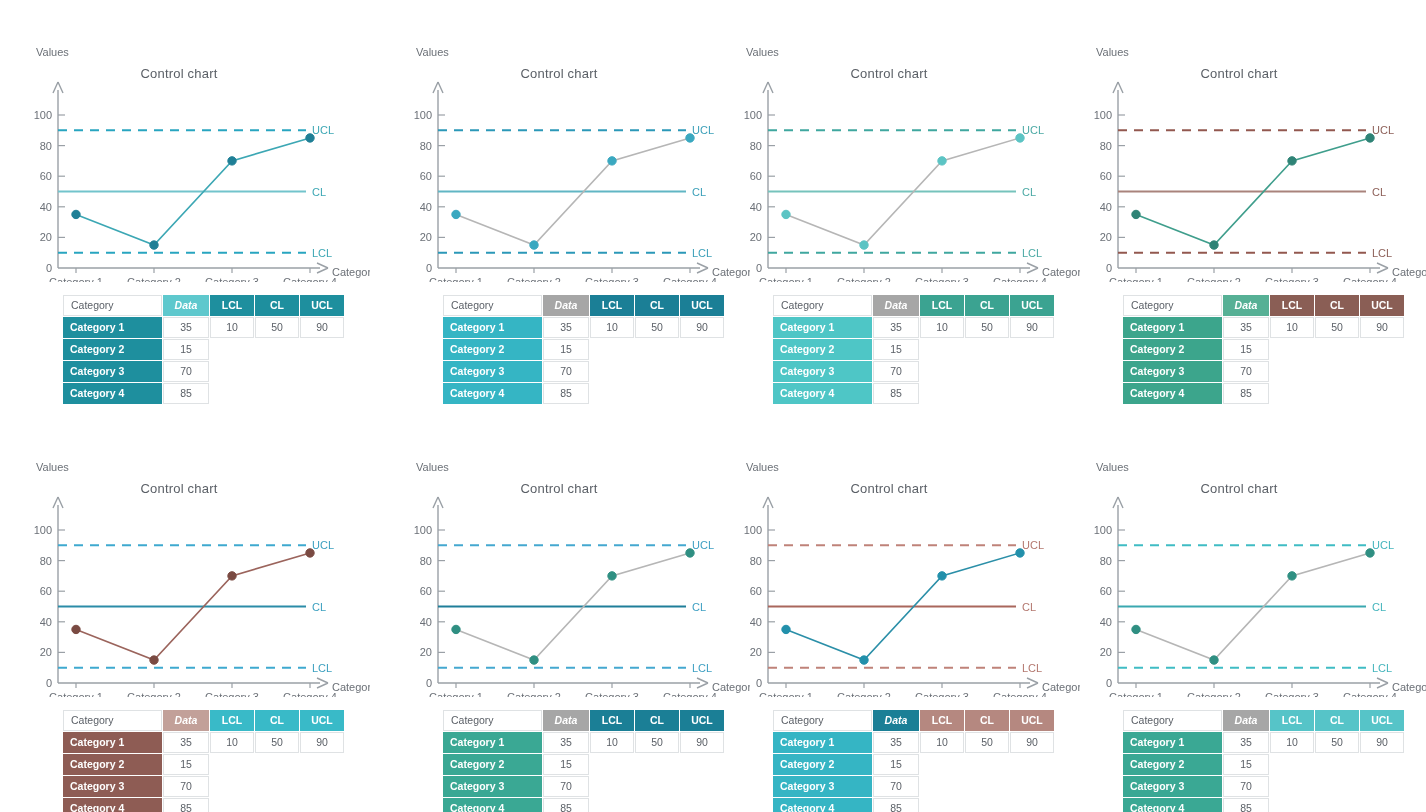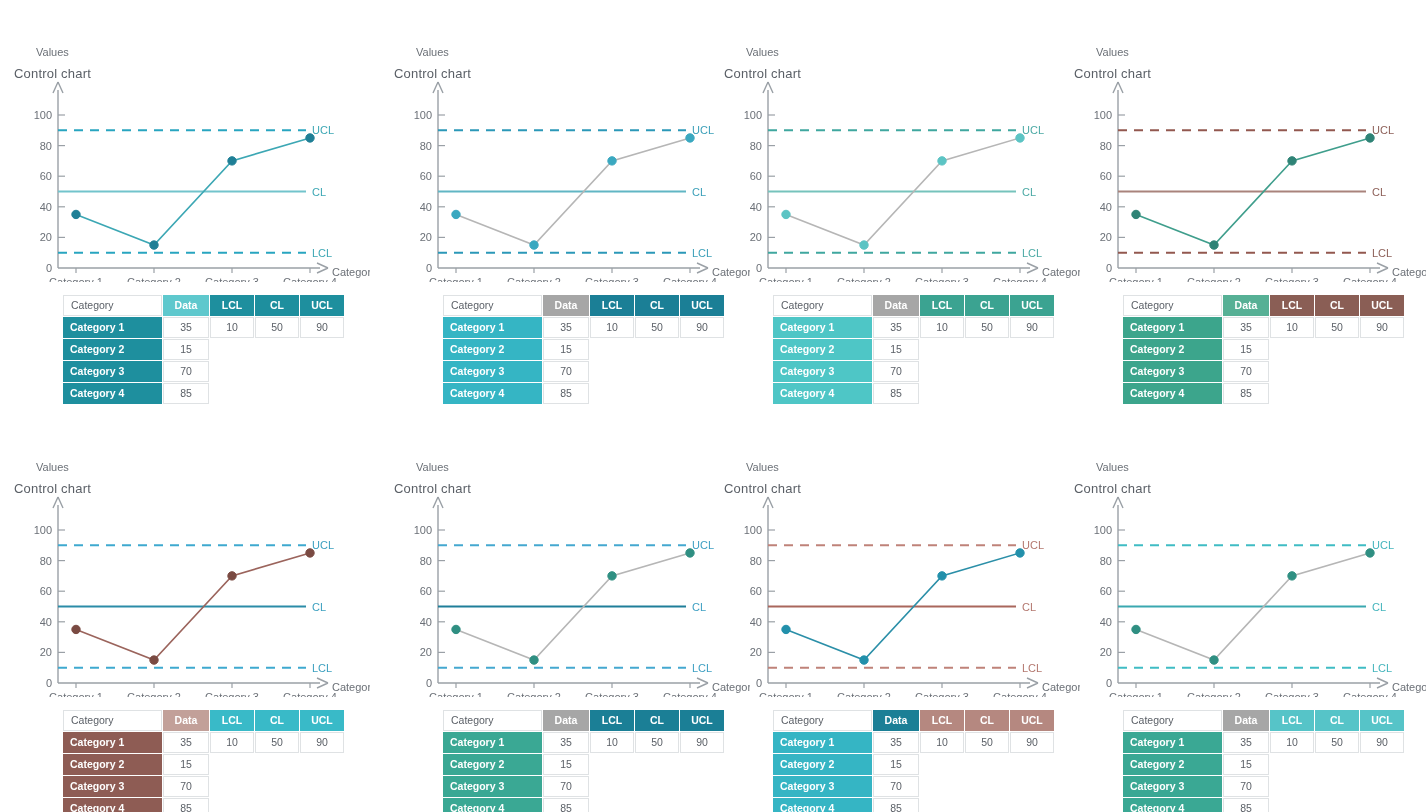--- a/index.html
+++ b/index.html
@@ -32,21 +32,21 @@
     left: 0;
     top: 0;
     width: 356px;
     height: 250px;
   }
   .chart-title {
     position: absolute;
     left: 0;
     top: 36px;
     width: 330px;
-    text-align: left;
+    text-align: center;
     font-size: 13px;
     color: #5a5f66;
     letter-spacing: .2px;
   }
   .svg-box {
     position: absolute;
     left: 0;
     top: 0;
   }
   .tbl-wrap {
@@ -76,20 +76,21 @@
     width: 90px;
     text-align: left;
     padding-left: 7px;
     border: 1px solid #dfe2e4;
   }
   table.ctl th.data-head {
     width: 44px;
     color: #ffffff;
     font-weight: bold;
     border: none;
+    font-style: italic;
   }
   table.ctl th.lim-head {
     width: 42px;
     color: #ffffff;
     font-weight: bold;
     border: none;
   }
   table.ctl td.cat-cell {
     width: 90px;
     text-align: left;

